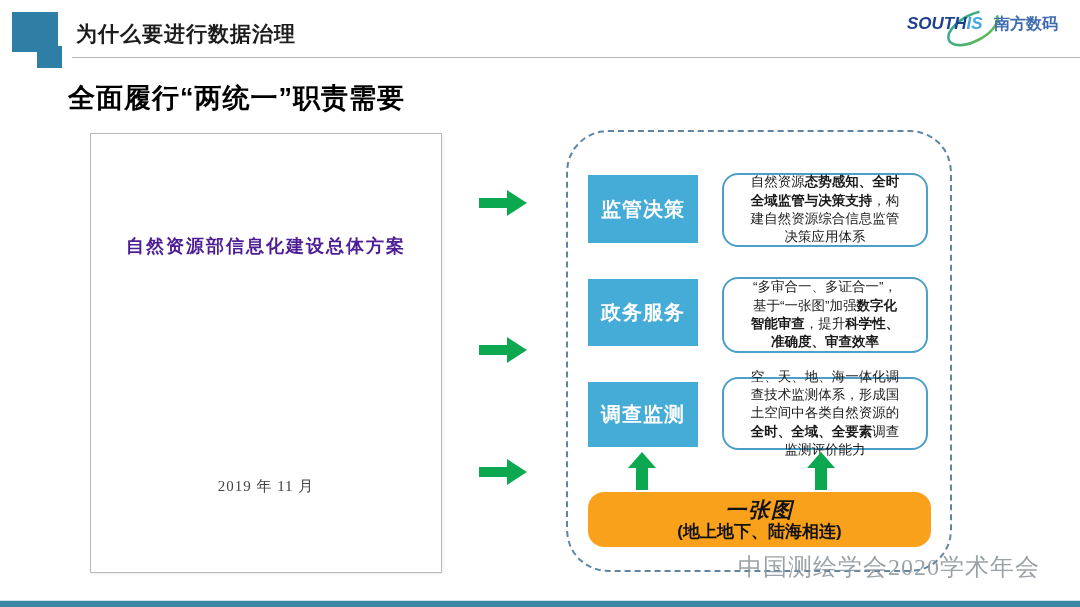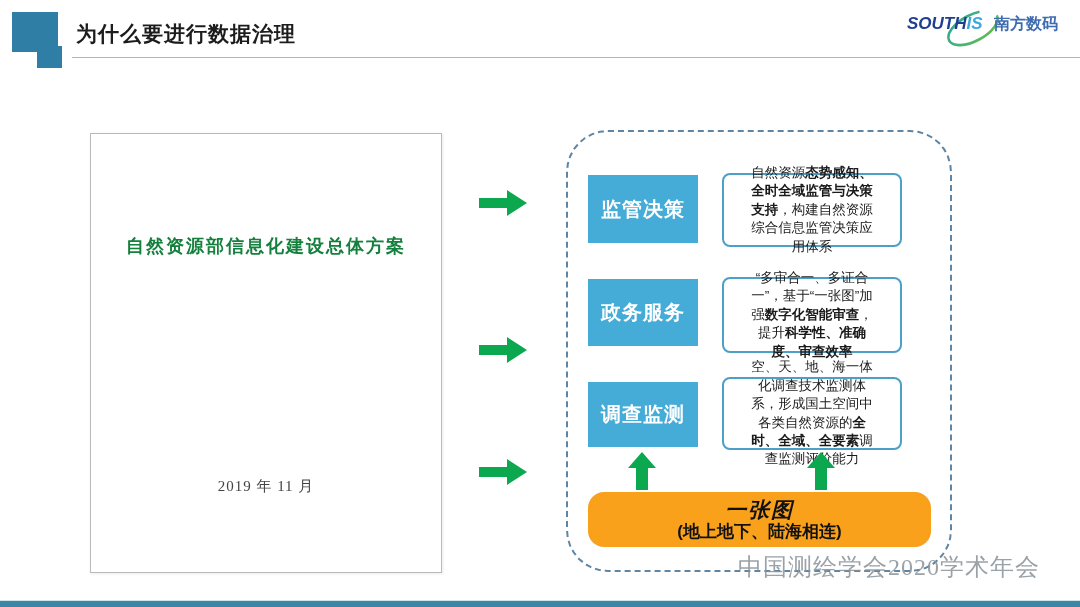--- a/index.html
+++ b/index.html
@@ -26,35 +26,35 @@
   
   .logo{position:absolute;top:14px;right:22px;height:30px;white-space:nowrap;}
   .logo-swoosh{position:absolute;left:34px;top:-12px;width:64px;height:52px;pointer-events:none;}
   .logo-south{font-size:17px;font-weight:700;font-style:italic;color:#1F3F8F;letter-spacing:0px;position:relative;}
   .logo-is{font-size:17px;font-weight:700;font-style:italic;color:#3FA7DC;position:relative;}
   .logo-cn{font-size:16px;font-weight:700;color:#3E6CB0;margin-left:7px;position:relative;}
   
   .page-title{position:absolute;left:68px;top:80px;font-size:27px;font-weight:700;color:#000;letter-spacing:1px;}
   
   .doc{position:absolute;left:90px;top:133px;width:352px;height:440px;background:#fff;border:1px solid #b9b9b9;box-shadow:1px 1px 3px rgba(0,0,0,0.08);}
-  .doc-title{position:absolute;left:0;top:100px;width:100%;text-align:center;font-family:"Liberation Serif","DejaVu Serif",serif;font-size:18px;font-weight:700;color:#15803d;letter-spacing:2px;}
+  .doc-title{position:absolute;left:0;top:100px;width:100%;text-align:center;font-family:"Liberation Serif","DejaVu Serif",serif;font-size:18px;font-weight:700;color:#4c1d95;letter-spacing:2px;}
   .doc-author{position:absolute;left:0;top:320px;width:100%;text-align:center;font-family:"Liberation Serif","DejaVu Serif",serif;font-size:13px;font-weight:700;color:#333;letter-spacing:3px;}
   .doc-date{position:absolute;left:0;top:343px;width:100%;text-align:center;font-family:"Liberation Serif","DejaVu Serif",serif;font-size:15px;color:#444;letter-spacing:1px;}
   
   .r-arrow{position:absolute;left:479px;width:48px;height:26px;}
   .r-arrow svg,.u-arrow svg{display:block;width:100%;height:100%;}
   .r-arrow.a1{top:190px;} .r-arrow.a2{top:337px;} .r-arrow.a3{top:459px;}
   .u-arrow{position:absolute;top:452px;width:28px;height:38px;}
   .u-arrow.u1{left:628px;} .u-arrow.u2{left:807px;}
   
   .dash-box{position:absolute;left:566px;top:130px;width:386px;height:442px;border:2px dashed var(--dash_border,#5E85A3);border-radius:42px;background:transparent;}
   
   .cat{position:absolute;left:588px;width:110px;background:var(--blue_box,#45ABD7);color:#fff;font-weight:700;font-size:20px;letter-spacing:1px;display:flex;align-items:center;justify-content:center;}
   .cat.c1{top:175px;height:68px;} .cat.c2{top:279px;height:67px;} .cat.c3{top:382px;height:65px;}
-  .desc{position:absolute;left:722px;width:180px;background:#fff;border:2px solid var(--white_box_border,#4C9FC6);border-radius:8px;display:flex;align-items:center;justify-content:center;padding:4px 24px;text-align:center;font-size:13.5px;line-height:1.36;color:#1a1a1a;}
+  .desc{position:absolute;left:722px;width:206px;background:#fff;border:2px solid var(--white_box_border,#4C9FC6);border-radius:16px;display:flex;align-items:center;justify-content:center;padding:4px 24px;text-align:center;font-size:13.5px;line-height:1.36;color:#1a1a1a;}
   .desc.d1{top:173px;height:74px;} .desc.d2{top:277px;height:76px;} .desc.d3{top:377px;height:73px;}
   .desc .seg-bold{font-weight:700;}
   
   .onemap{position:absolute;left:588px;top:492px;width:343px;height:55px;background:var(--orange_box,#F9A11B);border-radius:16px;display:flex;flex-direction:column;align-items:center;justify-content:center;color:#111;}
   .onemap-title{font-size:21px;font-weight:700;letter-spacing:2px;line-height:1.2;font-style:italic;}
   .onemap-sub{font-size:17px;font-weight:700;line-height:1.2;}
   
   .watermark{position:absolute;top:551px;right:40px;font-family:Liberation Serif, serif;font-size:24px;color:#8a9298;opacity:0.85;letter-spacing:1px;}
   .bottom-bar{position:absolute;left:0;right:0;bottom:0;height:7px;background:var(--bottom_bar,#3D87A6);border-top:1px solid #cfe3ea;}
 </style>
@@ -75,20 +75,21 @@
           <stop offset="0" stop-color="#2FA79B"></stop>
           <stop offset="1" stop-color="#63BD4B"></stop>
         </linearGradient>
       </defs>
       <ellipse cx="32" cy="26" rx="27" ry="13" fill="none" stroke="url(#swg)" stroke-width="2.6" stroke-dasharray="110 22" transform="rotate(-28 32 26)"></ellipse>
     </svg>
     <span class="logo-south">SOUTH</span><span class="logo-is">IS</span>
     <span class="logo-cn">南方数码</span>
   </div>
 
+  <div class="page-title">全面履行“两统一”职责需要</div>
 
   <div class="doc">
     <div class="doc-title">自然资源部信息化建设总体方案</div>
     <div class="doc-date">2019 年 11 月</div>
   </div>
 
   <div class="r-arrow a1">
     <svg viewBox="0 0 48 26">
         <polygon points="0,8 28,8 28,0 48,13 28,26 28,18 0,18" fill="#0CA84F"></polygon>
       </svg>

